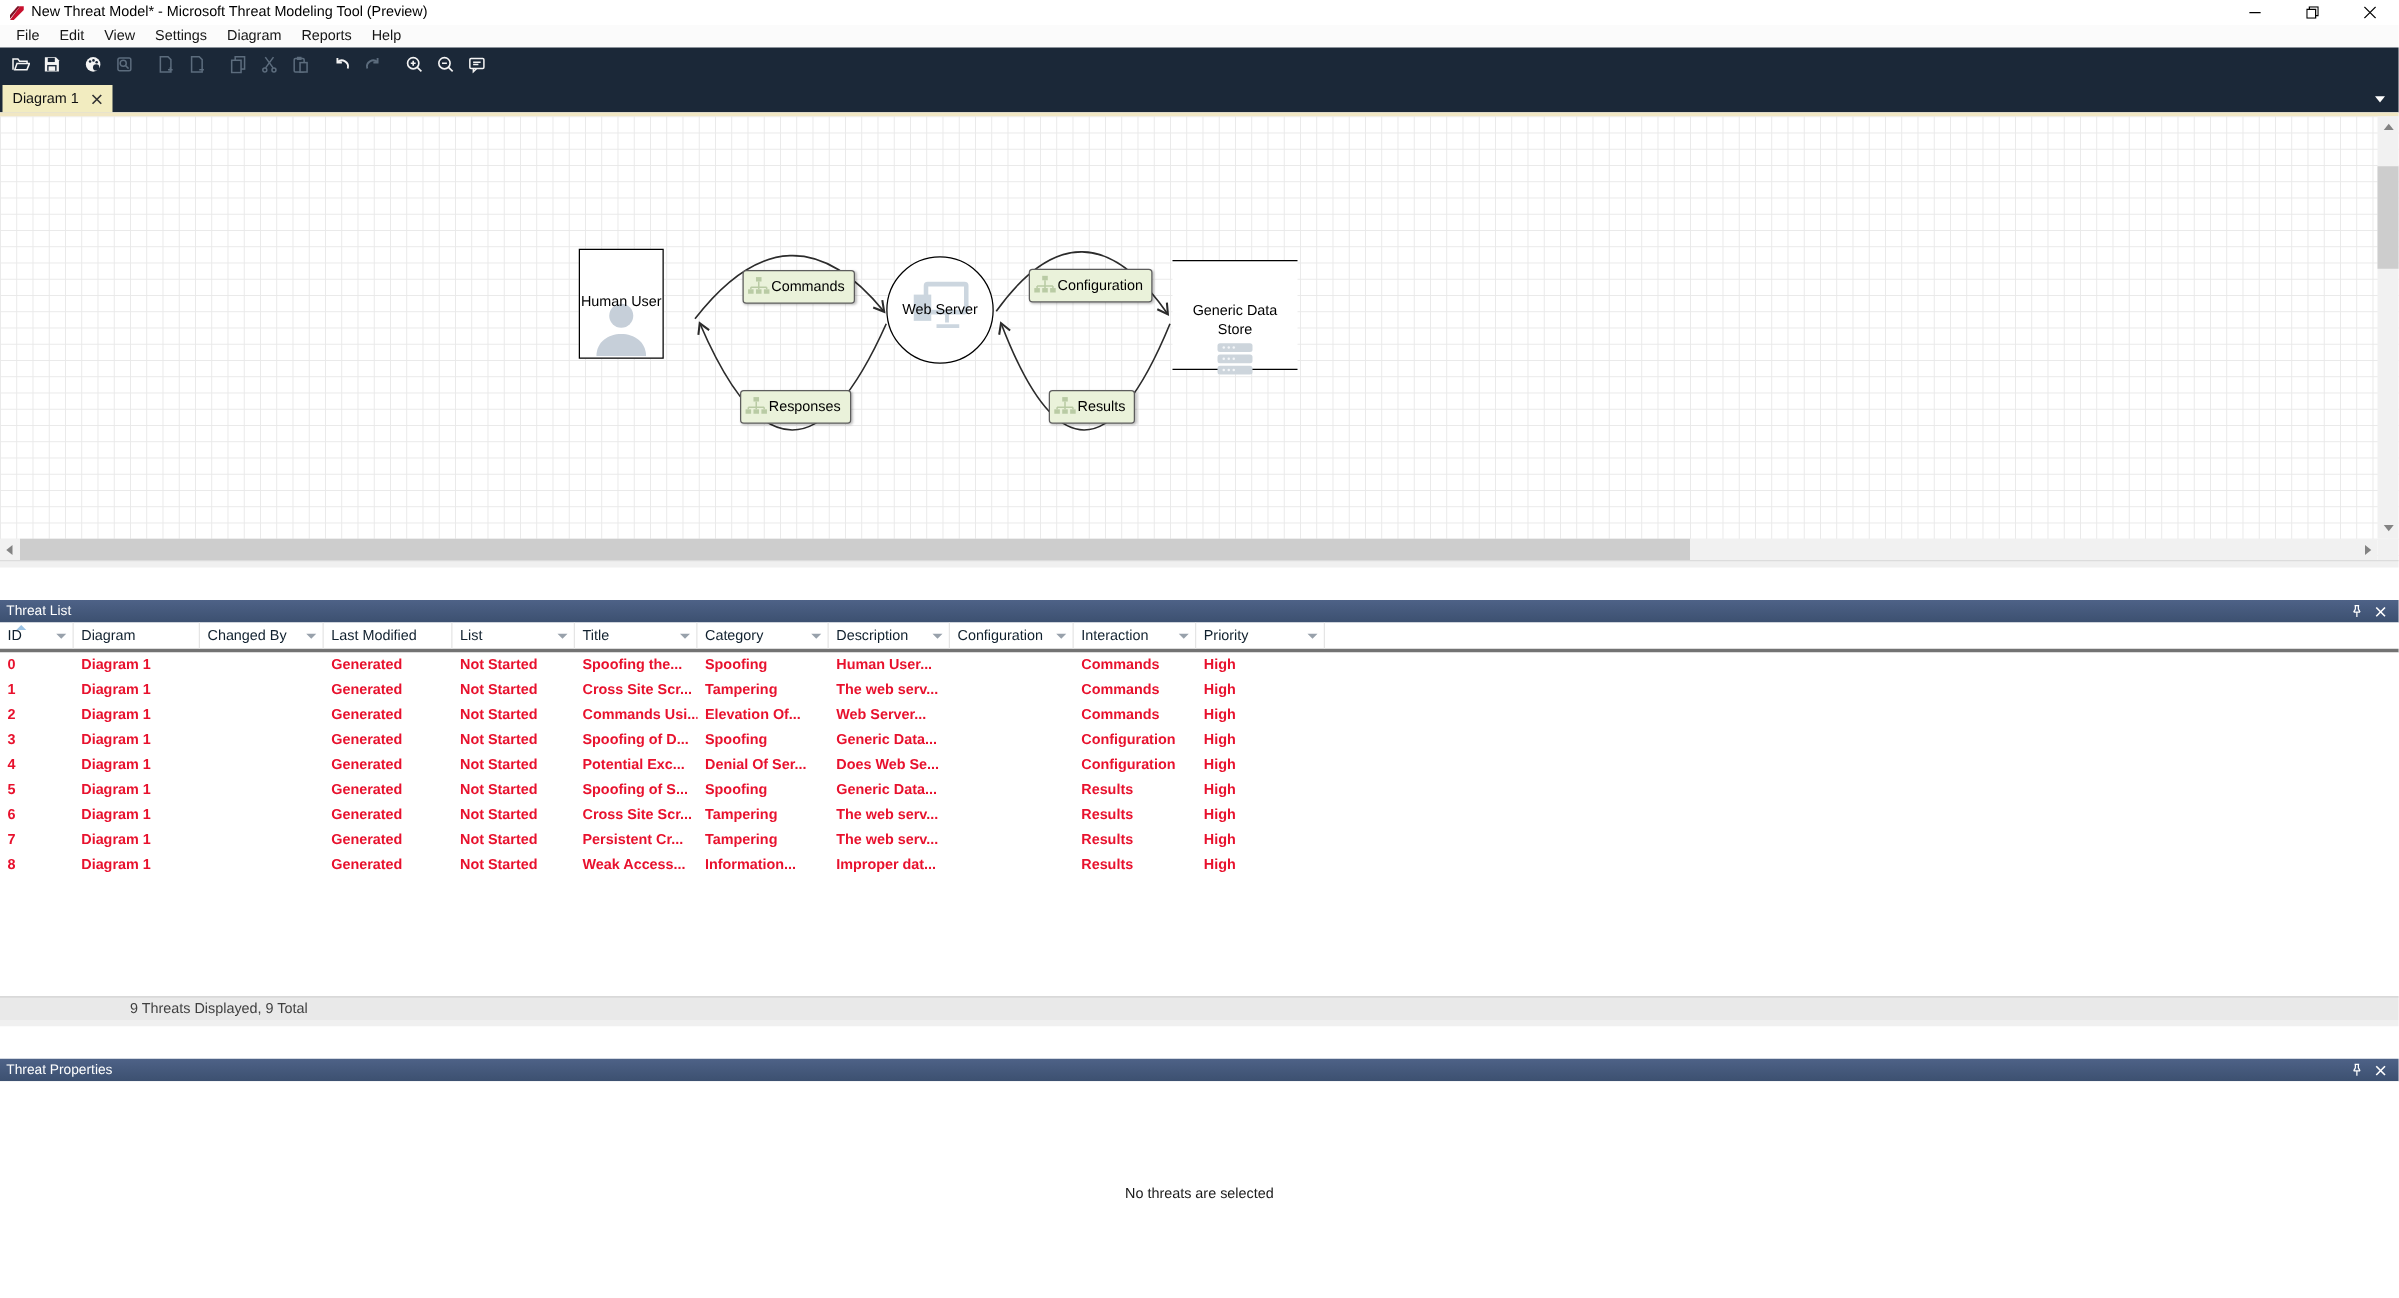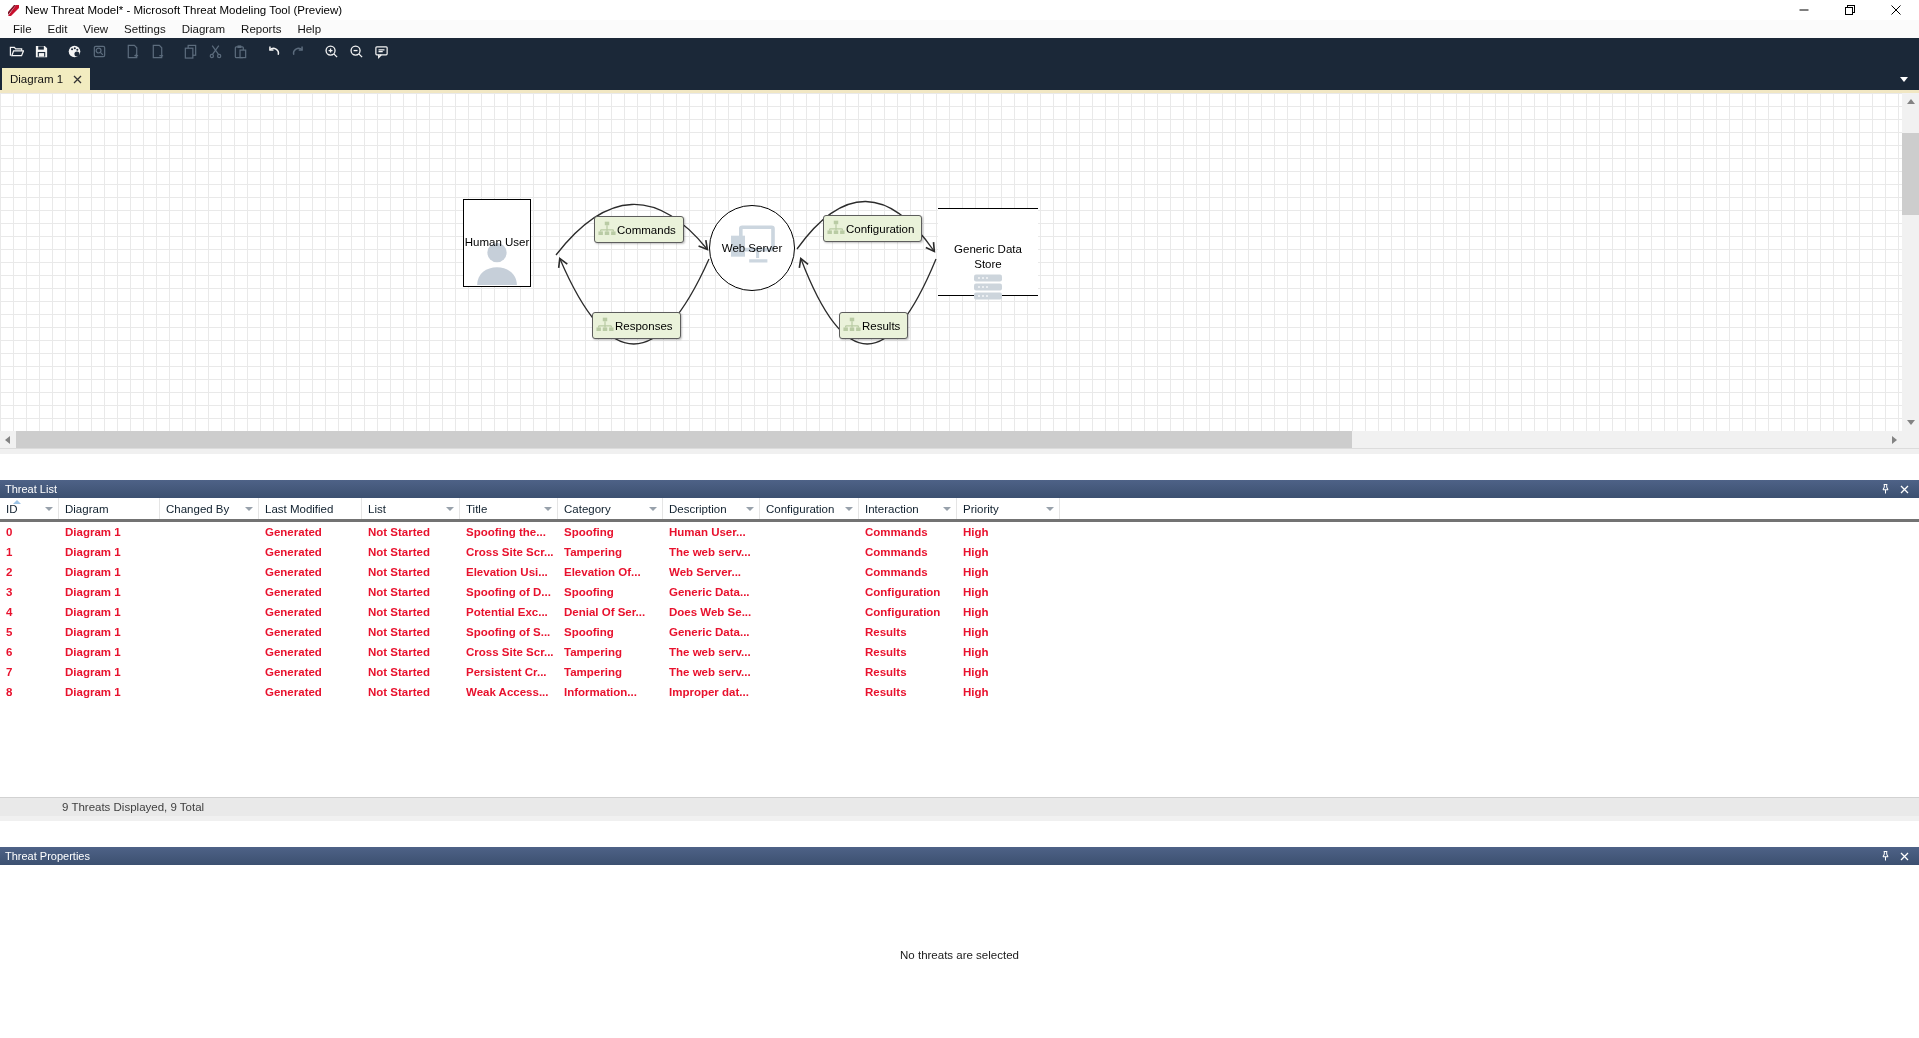--- a/index.html
+++ b/index.html
@@ -91,21 +91,21 @@
                 border-left:4px solid transparent; border-right:4px solid transparent; border-bottom:4px solid #9cc3e5; }
   .hcol-fill { flex:1; order:99; }
   .c0{width:59px;} .c1{width:101px;} .c2{width:99px;} .c3{width:103px;} .c4{width:98px;}
   .c5{width:98px;} .c6{width:105px;} .c7{width:97px;} .c8{width:99px;} .c9{width:98px;} .c10{width:103px;}
   .tl-body { background:#fff; }
   .trow { height:20px; display:flex; align-items:center; color:#e8112d; font-weight:700; font-size:11.5px; }
   .trow span { padding-left:6px; white-space:nowrap; overflow:hidden; }
   .tl-fill { height:95px; background:#fff; }
   .status-row { height:19px; background:#e9e9e9; border-top:1px solid #d2d2d2; display:flex; align-items:center;
                 font-size:11.5px; color:#3f3f3f; }
-  .status-row span { margin-left:62px; }
+  .status-row span { margin-left:104px; }
 
   
   .tp-content { height:180px; background:#fff; display:flex; align-items:center; justify-content:center;
                 font-size:11.5px; color:#1a1a1a; }
   .bottom-tabs { height:22px; border-top:1px solid #9f9f9f; background:#fff; display:flex; align-items:stretch;
                  font-size:11.5px; color:#111; padding-left:2px; }
   .btab { display:flex; align-items:center; padding:0 10px; }
   .btab.active   { background:#fff; border-left:1px solid #9f9f9f; border-right:1px solid #9f9f9f; }
   .btab.inactive { background:#3b82f6; border-right:1px solid #9f9f9f; border-bottom:1px solid #9f9f9f; }
   .bottom-space { height:23px; background:#fff; }
@@ -493,21 +493,21 @@
       <span class="c9">Commands</span>
       <span class="c10">High</span>
     </div>
 
     <div class="trow">
       <span class="c0">2</span>
       <span class="c1">Diagram 1</span>
       <span class="c2"></span>
       <span class="c3">Generated</span>
       <span class="c4">Not Started</span>
-      <span class="c5">Elevation Usi...</span>
+      <span class="c5">Commands Usi...</span>
       <span class="c6">Elevation Of...</span>
       <span class="c7">Web Server...</span>
       <span class="c8"></span>
       <span class="c9">Commands</span>
       <span class="c10">High</span>
     </div>
 
     <div class="trow">
       <span class="c0">3</span>
       <span class="c1">Diagram 1</span>

